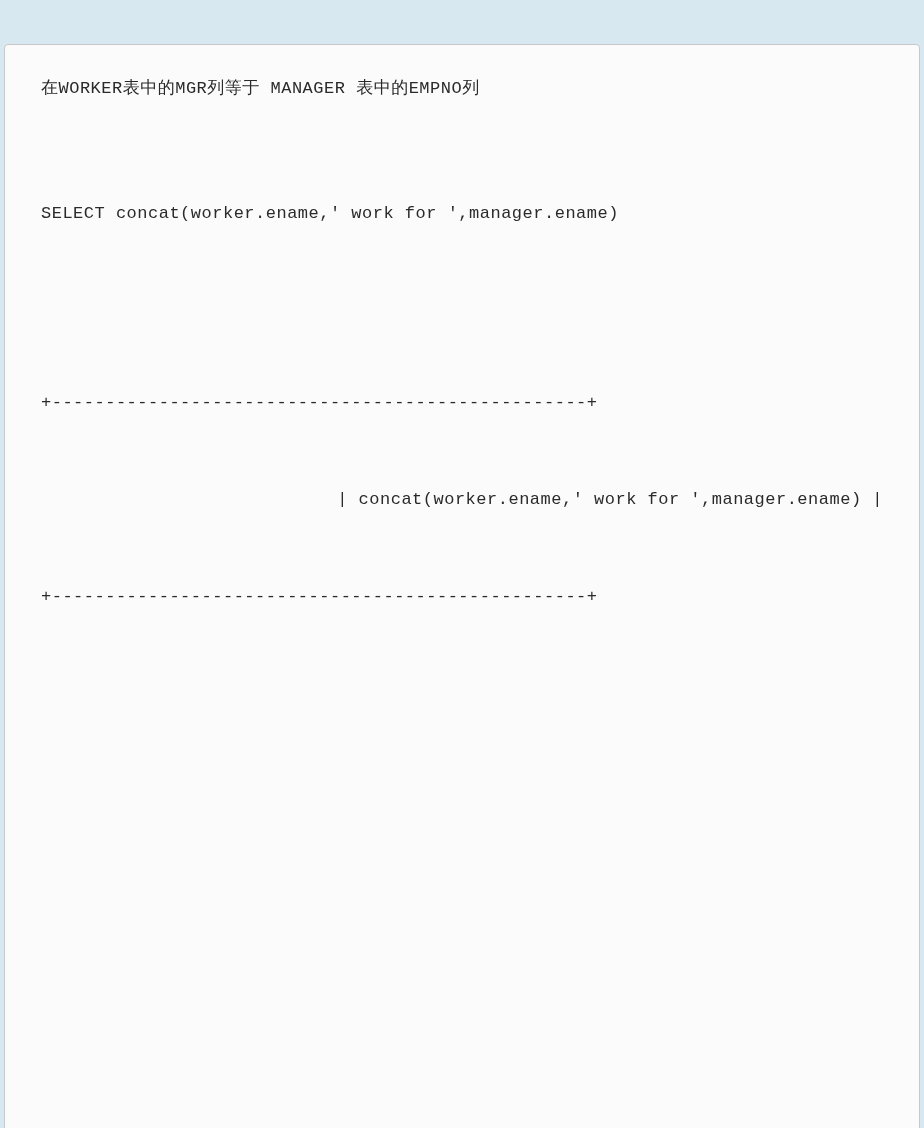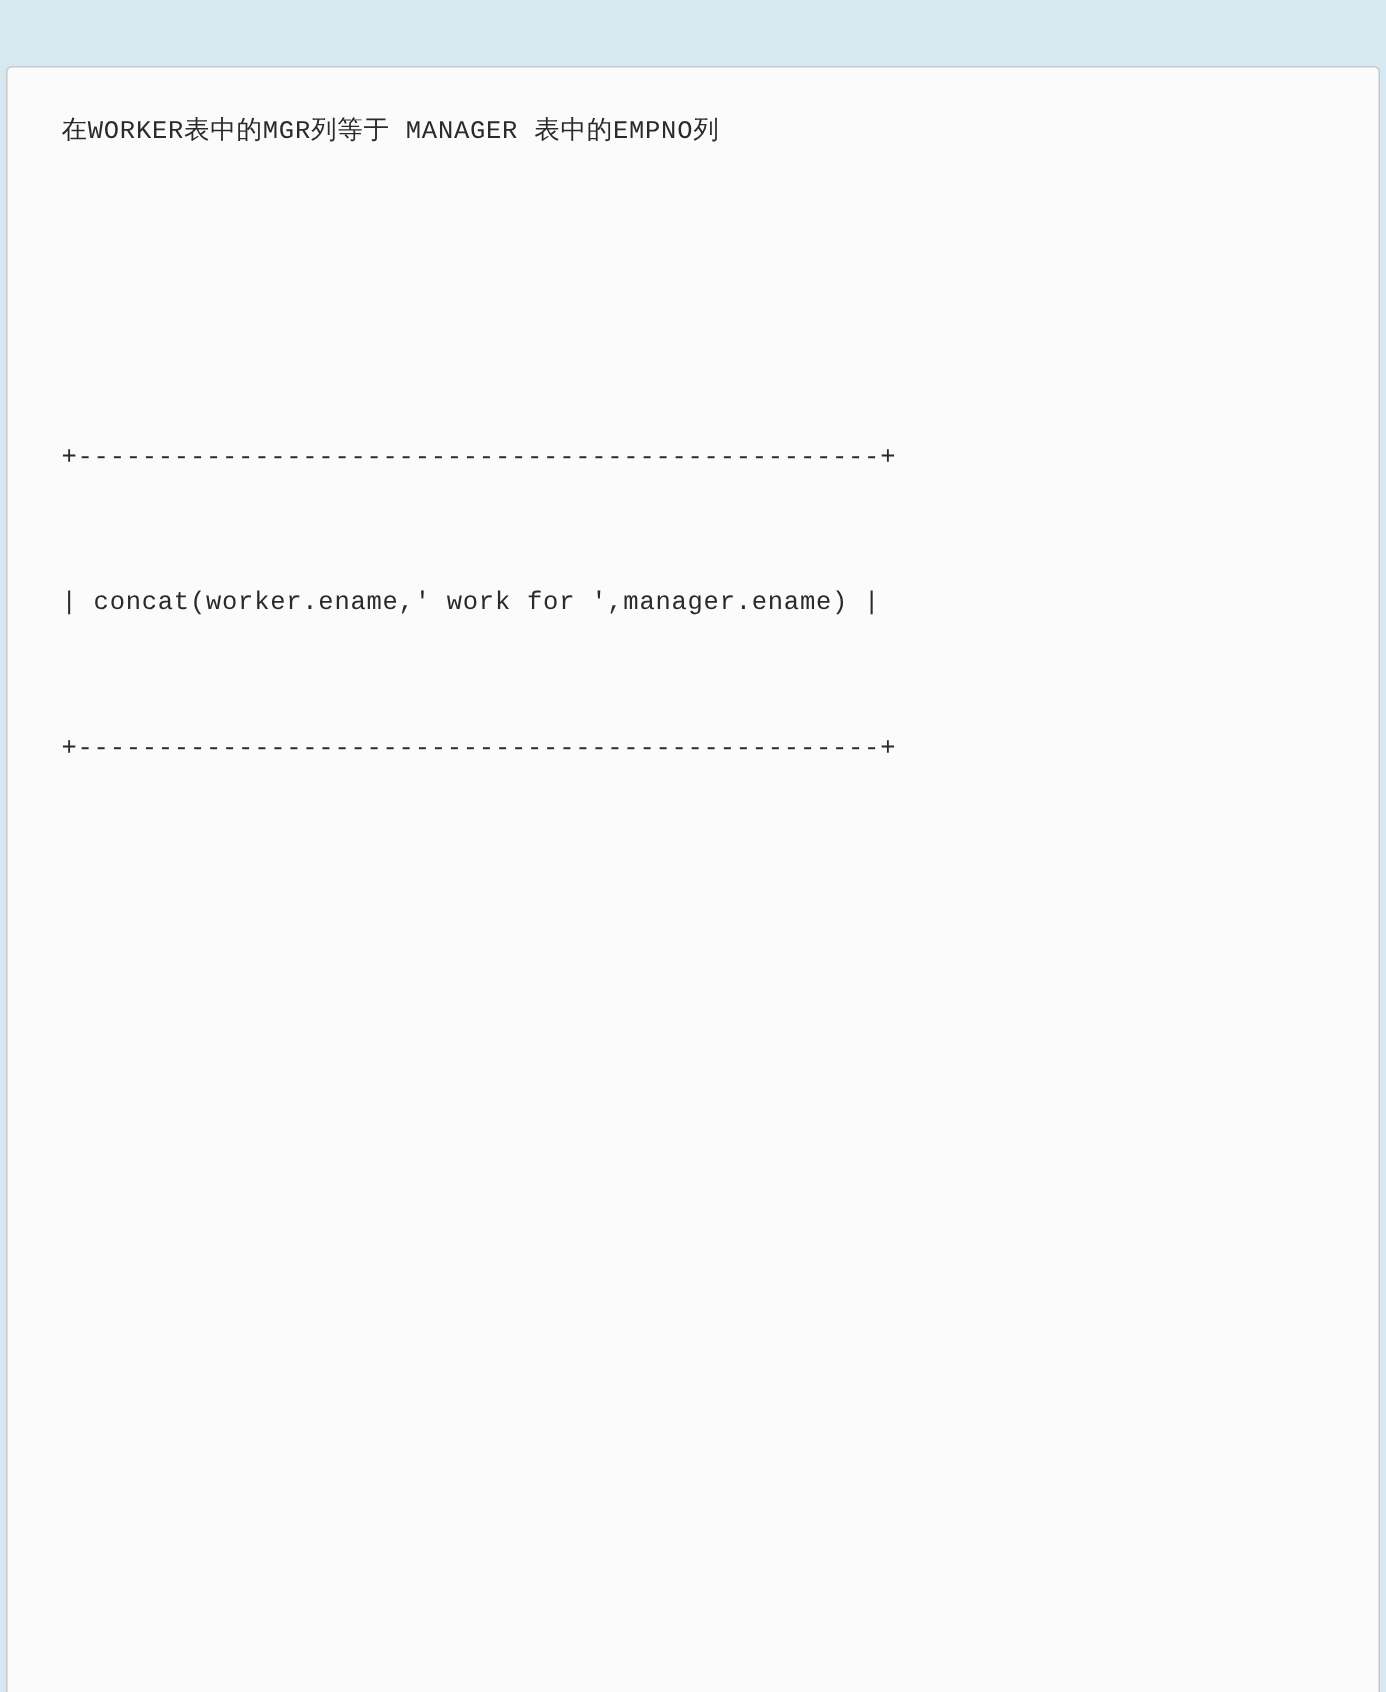--- a/index.html
+++ b/index.html
@@ -31,30 +31,31 @@
       margin-bottom: 28px;
       white-space: pre;
       letter-spacing: 0.5px;
     }
     .sql-line { white-space: pre; }
     .result-table {
       white-space: pre;
       letter-spacing: 0.5px;
     }
     .border-line { white-space: pre; }
-    .header-row { white-space: pre; }
+    .header-row { white-space: pre; text-align: right; }
   </style>
 </head>
 <body>
 
 <div class="panel">
 
   <div class="description">在WORKER表中的MGR列等于 MANAGER 表中的EMPNO列</div>
 
   <div class="sql-block">
+    <div class="sql-line">SELECT concat(worker.ename,' work for ',manager.ename)</div>
   </div>
 
   <div class="result-table">
     <div class="border-line">+--------------------------------------------------+</div>
     <div class="header-row">| concat(worker.ename,' work for ',manager.ename) |</div>
     <div class="border-line">+--------------------------------------------------+</div>
     
     
   </div>
 

